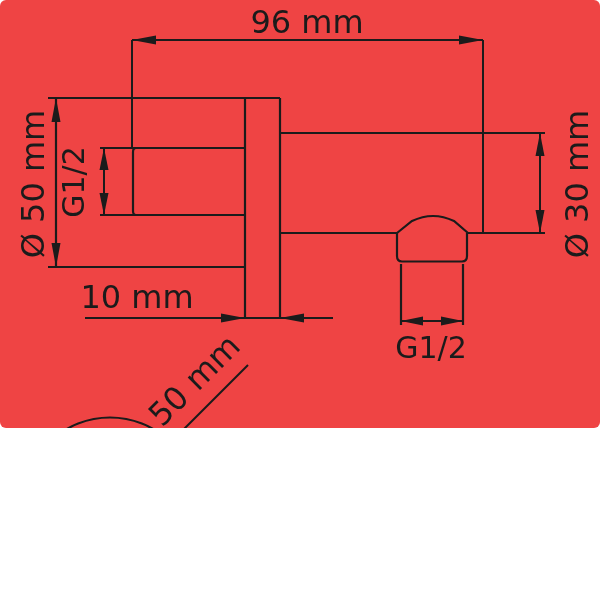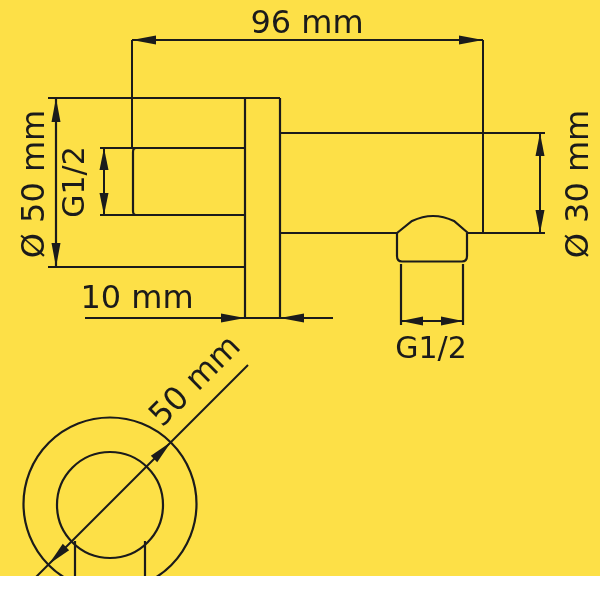--- a/index.html
+++ b/index.html
@@ -1,19 +1,20 @@
 <!DOCTYPE html>
 <html><head>
 <meta charset="utf-8">
 <style>
   html,body{margin:0;padding:0;background:#ffffff;}
   .canvas{
-    width:600px;height:576px;position:relative;background:#fde047;
+    width:600px;height:428px;position:relative;background:#ef4444;
     font-family:"DejaVu Sans","Liberation Sans",sans-serif;
     overflow:hidden;
+    border-radius:6px;
   }
   svg text{
     font-family:"DejaVu Sans","Liberation Sans",sans-serif;
     fill:#1b1b1b;
   }
   .dim-label{font-size:32px;}
   .thread-label{font-size:30px;}
 </style>
 </head>
 <body>

